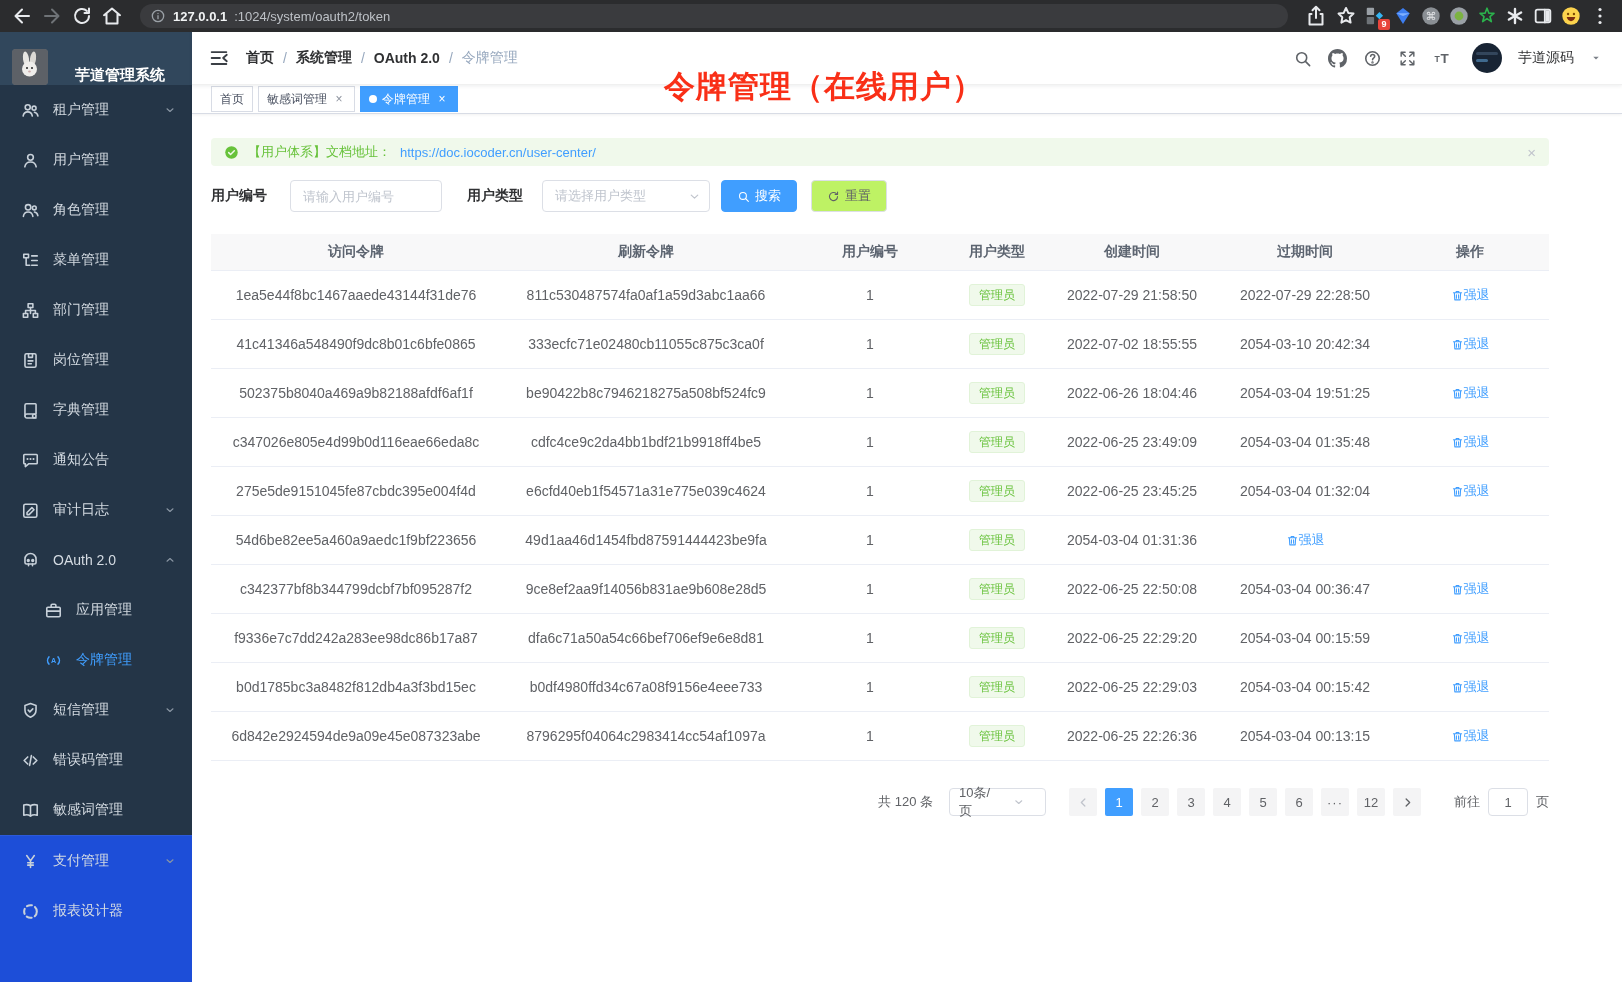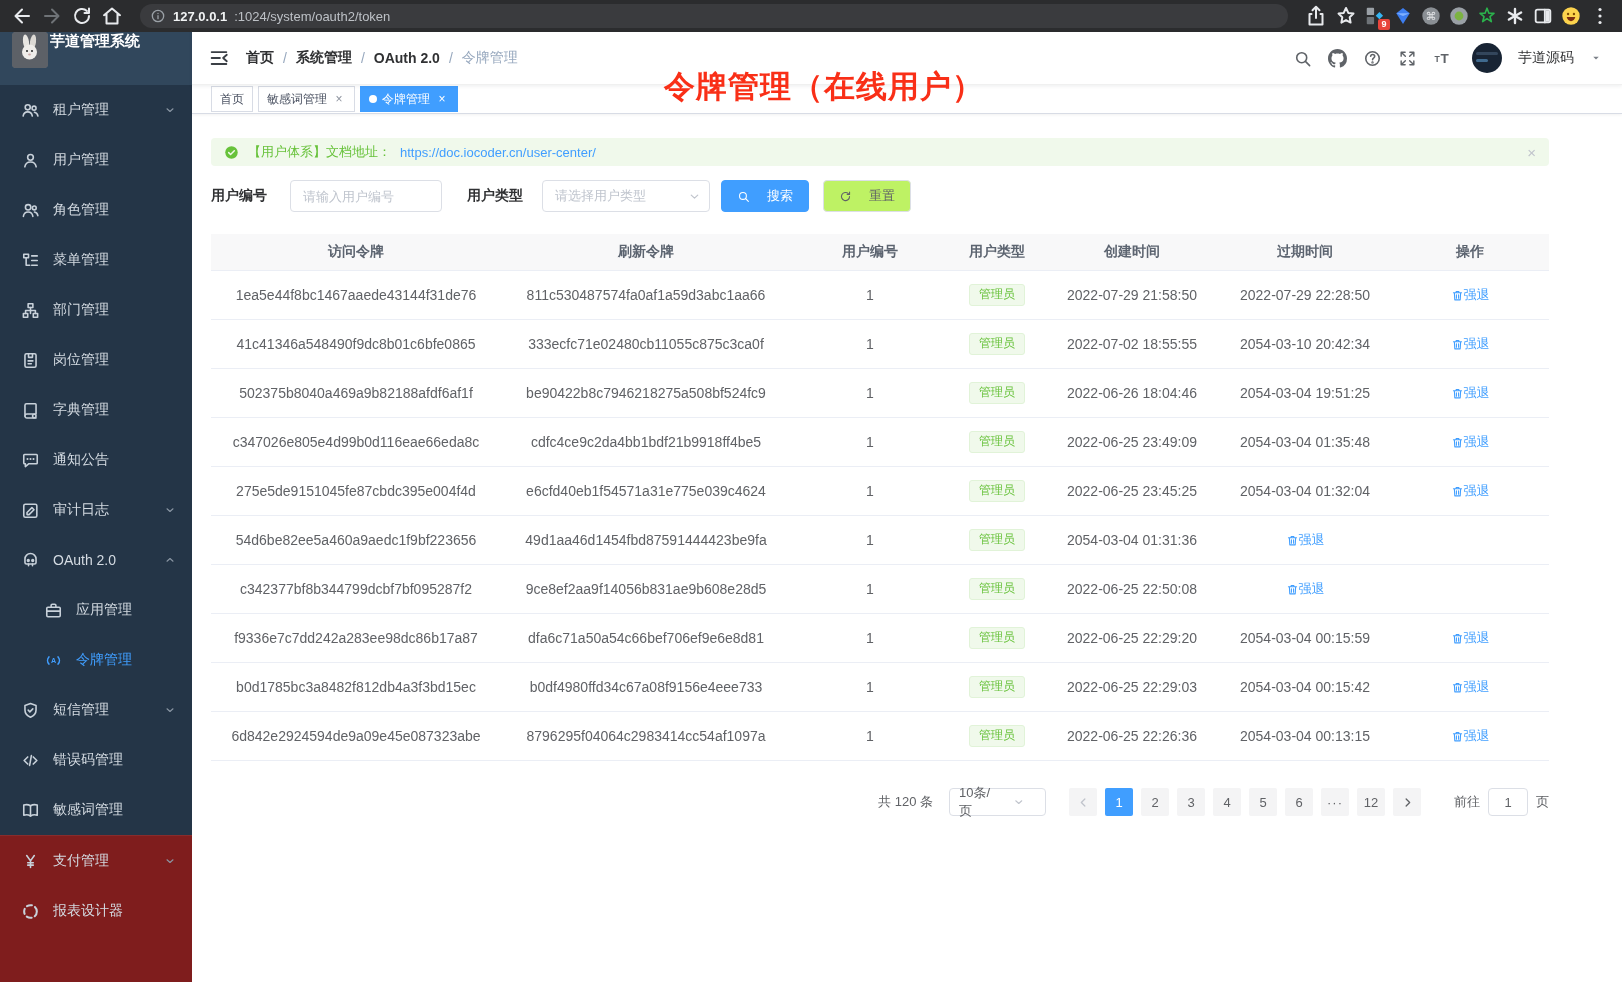--- a/index.html
+++ b/index.html
@@ -16,25 +16,25 @@
     display:flex; align-items:center; padding:0 10px; gap:7px; min-width:0; }
   .addr .host { color:#f1f3f4; font-size:13px; font-weight:700; }
   .addr .path { color:#bdc1c6; font-size:13px; }
   .ext { width:22px; height:22px; position:relative; display:inline-flex; align-items:center; justify-content:center; flex:0 0 auto; }
   .ext-badge { position:absolute; right:-4px; bottom:-3px; background:#e8453c; color:#fff; font-size:9px;
     line-height:11px; min-width:12px; text-align:center; border-radius:2px; padding:0 1px; font-weight:700; }
 
   
   .app { display:flex; height:950px; }
   .sidebar { width:192px; background:#243547; display:flex; flex-direction:column; flex:0 0 auto; }
-  .logo-row { height:53px; background:#31475c; display:flex; align-items:flex-start; padding:0 12px; gap:2px; }
+  .logo-row { height:53px; background:#31475c; display:flex; align-items:flex-end; padding:0 12px; gap:27px; }
   .logo-img { width:36px; height:36px; border-radius:4px; background:#6b6f76; overflow:hidden; flex:0 0 auto; }
   .logo-title { color:#fff; font-size:15px; font-weight:700; white-space:nowrap; }
   .menu-dark { background:#243547; }
-  .menu-light { background:#7f1d1d; flex:1; border-top:1px solid rgba(255,255,255,.07); }
+  .menu-light { background:#1d4ed8; flex:1; border-top:1px solid rgba(255,255,255,.07); }
   .menu-item { height:50px; display:flex; align-items:center; padding:0 16px 0 21px; color:#d4dbe2;
     font-size:14px; cursor:pointer; white-space:nowrap; }
   .menu-item .ico { width:19px; height:19px; margin-right:13px; color:#c8d1da; flex:0 0 auto; }
   .menu-item.sub { padding-left:44px; }
   .menu-item.active, .menu-item.active .ico { color:#409eff; }
   .mi-label { flex:1; overflow:hidden; }
   .menu-item .arrow { width:12px; height:12px; color:#8b97a4; margin-right:0; }
 
   .main { flex:1; display:flex; flex-direction:column; min-width:0; }
 
@@ -79,34 +79,34 @@
   .f-label { font-size:14px; font-weight:700; color:#303133; margin-right:23px; white-space:nowrap; }
   .f-label.second { margin-left:25px; margin-right:19px; }
   .f-input { width:152px; height:32px; border:1px solid #dcdfe6; border-radius:4px; padding:0 12px;
     font-size:13px; color:#606266; outline:none; font-family:inherit; }
   .f-input::placeholder { color:#bfc4cd; }
   .f-select { width:168px; height:32px; border:1px solid #dcdfe6; border-radius:4px; padding:0 8px 0 12px;
     display:flex; align-items:center; font-size:13px; color:#bfc4cd; cursor:pointer; }
   .f-select .ph { flex:1; }
   .f-select .ico { width:13px; height:13px; color:#c0c4cc; }
   .btn { height:32px; border-radius:4px; font-size:13px; display:inline-flex; align-items:center;
-    gap:17px; padding:0 15px; cursor:pointer; border:1px solid transparent; font-family:inherit; }
+    gap:5px; padding:0 15px; cursor:pointer; border:1px solid transparent; font-family:inherit; }
   .btn .ico { width:13px; height:13px; }
   .btn-primary { background:#409eff; border-color:#409eff; color:#fff; margin-left:11px; }
   .btn-plain { background:#bef264; border-color:#dcdfe6; color:#606266; margin-left:14px; }
 
   
   .table { margin-top:22px; width:1338px; font-size:14px;text-align:center; }
   .t-head, .t-row { display:grid; grid-template-columns:290px 290px 158px 96px 174px 172px 158px; }
   .t-head { background:#f8f8f9; border-bottom:1px solid #ebeef5; }
   .th { height:36px; display:flex; align-items:center; justify-content:center; color:#5c6470; font-weight:700; }
   .t-row { border-bottom:1px solid #ebeef5; }
   .td { height:48px; display:flex; align-items:center; justify-content:center; color:#606266; }
   .badge { background:#f0f9eb; border:1px solid #e1f3d8; color:#67c23a; font-size:12px;
-    padding:2px 9px; border-radius:3px; line-height:16px;font-family:Liberation Mono, monospace; }
+    padding:2px 9px; border-radius:3px; line-height:16px; }
   .op { color:#409eff; font-size:13px; display:inline-flex; align-items:center; cursor:pointer; }
   .op .ico { width:13px; height:13px; }
 
   
   .pager { margin-top:27px; display:flex; align-items:center; justify-content:flex-end; font-size:13px; color:#606266; }
   .p-total { margin-right:16px; }
   .p-size { width:97px; height:28px; border:1px solid #dcdfe6; border-radius:4px; display:flex; align-items:center;
     padding:0 7px 0 9px; color:#606266; cursor:pointer; margin-right:19px; }
   .p-size span { flex:1; }
   .p-size .ico { width:12px; height:12px; color:#c0c4cc; }
@@ -714,20 +714,21 @@
               </div>
             </div>
             <div class="t-row">
               <div class="td">c342377bf8b344799dcbf7bf095287f2</div>
               <div class="td">9ce8ef2aa9f14056b831ae9b608e28d5</div>
               <div class="td">1</div>
               <div class="td">
                 <span class="badge">管理员</span>
               </div>
               <div class="td">2022-06-25 22:50:08</div>
+              <div class="td">2054-03-04 00:36:47</div>
               <div class="td">
                 <span class="op">
                   <span class="ico">
                     <svg viewBox="0 0 24 24" width="100%" height="100%" fill="none" stroke="currentColor" stroke-width="2" stroke-linecap="round" stroke-linejoin="round">
                       <path d="M4.5 7h15M9.5 7V4.5h5V7M6.2 7l.8 13h10l.8-13M10 10.5v6.5M14 10.5v6.5"></path>
                     </svg>
                   </span>
                   <span>强退</span>
                 </span>
               </div>

